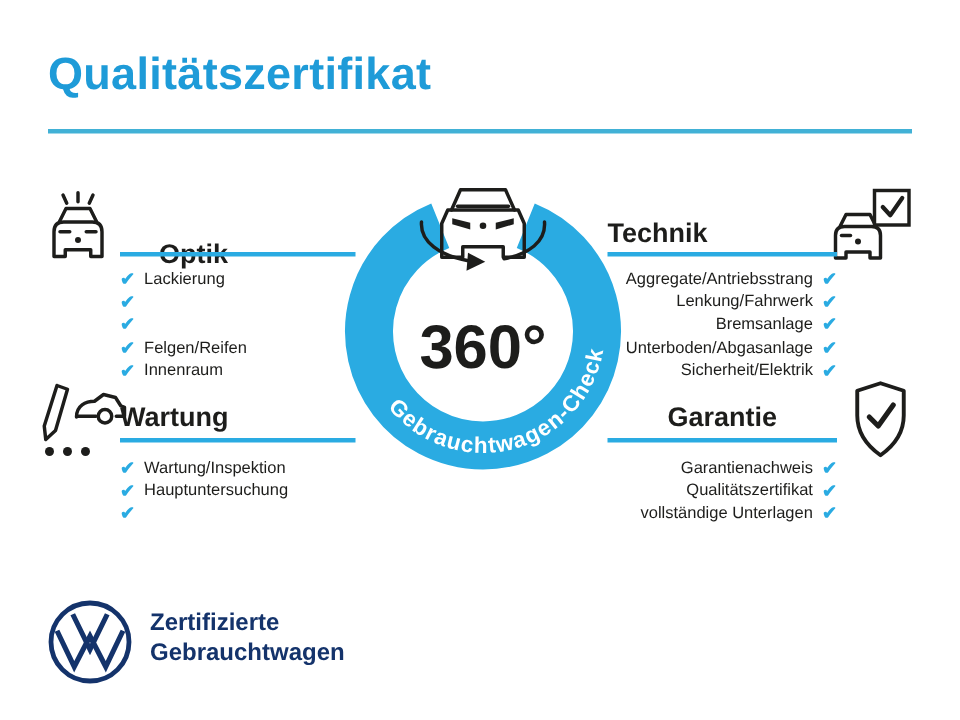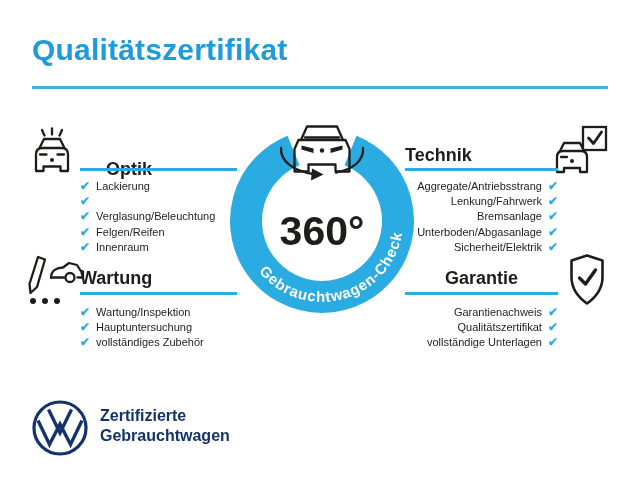--- a/index.html
+++ b/index.html
@@ -78,21 +78,20 @@
   <ul class="abs checks optik-items">
       <li>
       <span class="check">✔</span>
       <span>Lackierung</span>
     </li>
       <li>
       <span class="check">✔</span>
     </li>
       <li>
       <span class="check">✔</span>
-      <span>Verglasung/Beleuchtung</span>
     </li>
       <li>
       <span class="check">✔</span>
       <span>Felgen/Reifen</span>
     </li>
       <li>
       <span class="check">✔</span>
       <span>Innenraum</span>
     </li>
     </ul>
@@ -147,21 +146,20 @@
       <li>
       <span class="check">✔</span>
       <span>Wartung/Inspektion</span>
     </li>
       <li>
       <span class="check">✔</span>
       <span>Hauptuntersuchung</span>
     </li>
       <li>
       <span class="check">✔</span>
-      <span>vollständiges Zubehör</span>
     </li>
     </ul>
 
   <svg class="abs icon-garantie" width="42" height="56" viewBox="0 0 42 56">
     <path class="line" style="stroke-width:2.6" d="M21,3.5 L36.5,8.5 V25 C36.5,37.5 29.5,45.5 21,51.5 C12.5,45.5 5.5,37.5 5.5,25 V8.5 Z"></path>
     <path class="line" style="stroke-width:3.4" d="M13.5,26 L19.5,32 L29.5,18"></path>
   </svg>
   <div class="abs sec-head h-garantie">Garantie</div>
   <div class="abs underline u4"></div>
   <ul class="abs checks right garantie-items">

